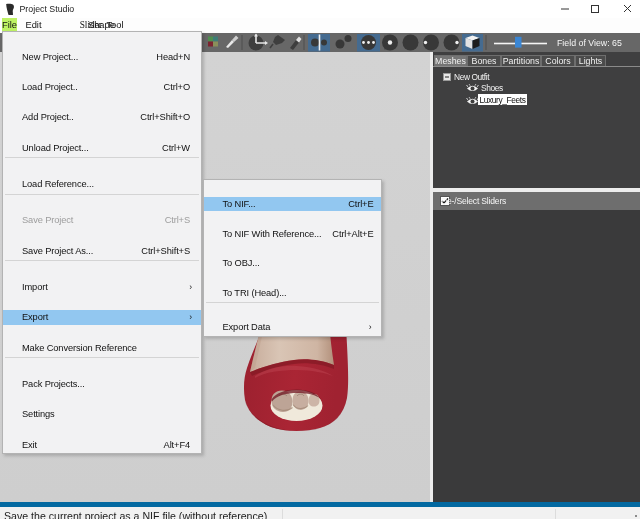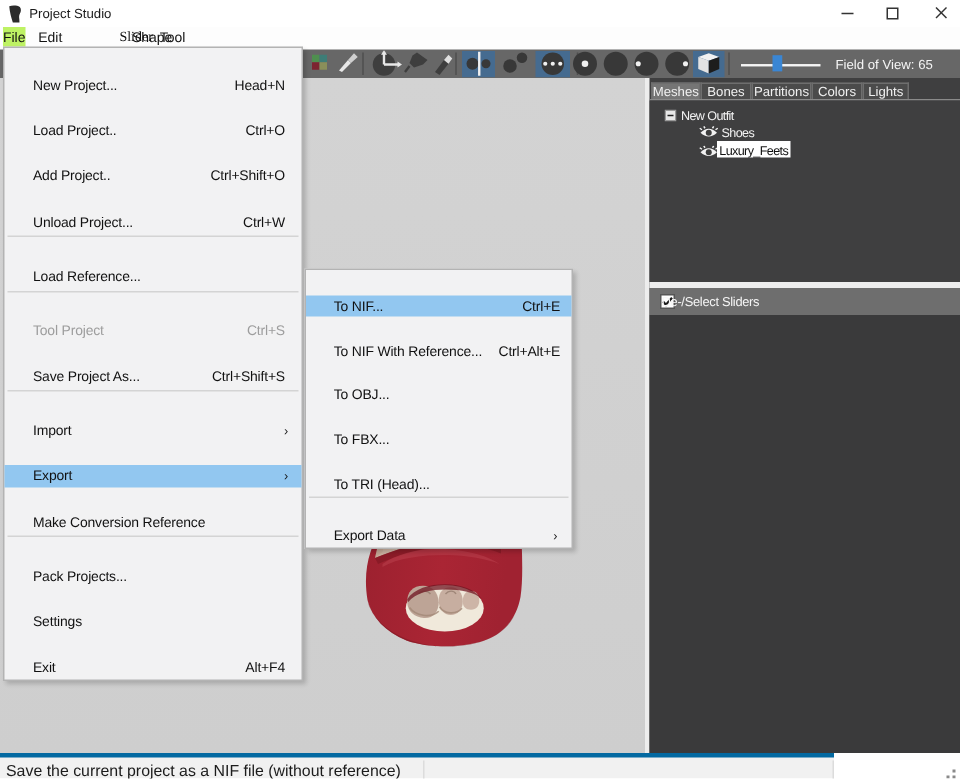--- a/index.html
+++ b/index.html
@@ -27,21 +27,21 @@
   #tabbar { left:433px; top:54.5px; width:207px; height:11.5px; }
   .tab { position:absolute; top:0; height:11.5px; line-height:11.5px; font-size:8.8px; color:#f0f0f0; text-align:center; background:#4b4b4b; border:1px solid #6e6e6e; border-bottom:none; }
   .tab.active { background:#757575; }
   #tabline { left:433px; top:65.5px; width:207px; height:1px; background:#8a8a8a; }
   #tree { left:433px; top:66.5px; width:207px; height:121.5px; background:#3f3f40; color:#f2f2f2; font-size:8.4px; letter-spacing:-0.4px; }
   #sashh { left:433px; top:188px; width:207px; height:3.5px; background:#ededed; }
   #selhdr { left:433px; top:191.5px; width:207px; height:18px; background:#6e6e6e; color:#f5f5f5; font-size:8.6px; letter-spacing:-0.2px; }
   #sliderarea { left:433px; top:209.5px; width:207px; height:292.5px; background:#3a3a3b; }
 
   
-  #statusbar { left:0; top:502px; width:556px; height:17px; background:#f1f1f1; border-top:3px solid #0369a1; font-size:10.6px; color:#1c1c1c; }
+  #statusbar { left:0; top:502px; width:640px; height:17px; background:#f1f1f1; border-top:5px solid #0369a1; font-size:10.6px; color:#1c1c1c; }
   .spane { position:absolute; top:2px; height:13px; width:1px; background:#dcdcdc; }
 
   
   .menu { position:absolute; background:#f2f2f3; border:1px solid #b3b3b3; box-shadow:2px 2px 3px rgba(0,0,0,0.18); font-size:9.3px; letter-spacing:-0.12px; color:#111; }
   .mrow { position:relative; display:flex; align-items:center;margin-top:16px; }
   .mrow .lab { padding-left:19px; }
   .mrow .sc { position:absolute; right:11px; }
   .mrow .arr { position:absolute; right:9px; font-size:8.5px; }
   .mrow.hl { background:#92c7f0; }
   .mrow.dis { color:#9d9d9d; }
@@ -333,21 +333,21 @@
   <div class="mrow">
       <span class="lab">Unload Project...</span>
       <span class="sc">Ctrl+W</span>
     </div>
   <div class="msep"></div>
   <div class="mrow">
       <span class="lab">Load Reference...</span>
     </div>
   <div class="msep"></div>
   <div class="mrow dis">
-      <span class="lab">Tool Project</span>
+      <span class="lab">Save Project</span>
       <span class="sc">Ctrl+S</span>
     </div>
   <div class="mrow">
       <span class="lab">Save Project As...</span>
       <span class="sc">Ctrl+Shift+S</span>
     </div>
   <div class="msep"></div>
   <div class="mrow">
       <span class="lab">Import</span>
       <span class="arr">›</span>
@@ -378,23 +378,20 @@
       <span class="sc">Ctrl+E</span>
     </div>
   <div class="mrow">
       <span class="lab">To NIF With Reference...</span>
       <span class="sc">Ctrl+Alt+E</span>
     </div>
   <div class="mrow">
       <span class="lab">To OBJ...</span>
     </div>
   <div class="mrow">
-      <span class="lab">To FBX...</span>
-    </div>
-  <div class="mrow">
       <span class="lab">To TRI (Head)...</span>
     </div>
   <div class="msep"></div>
   <div class="mrow">
       <span class="lab">Export Data</span>
       <span class="arr">›</span>
     </div>
 </div>
 
 </body></html>

